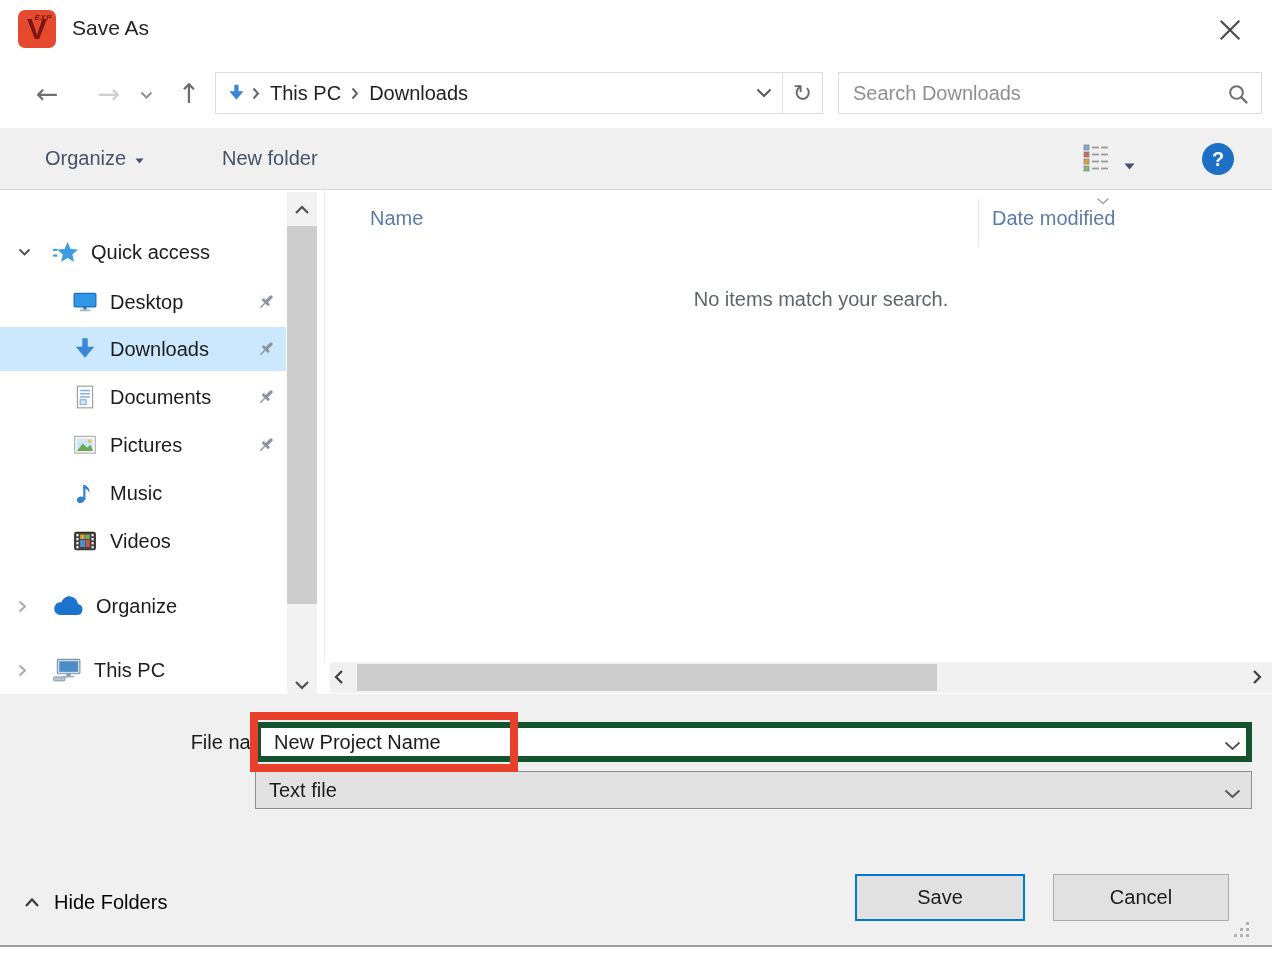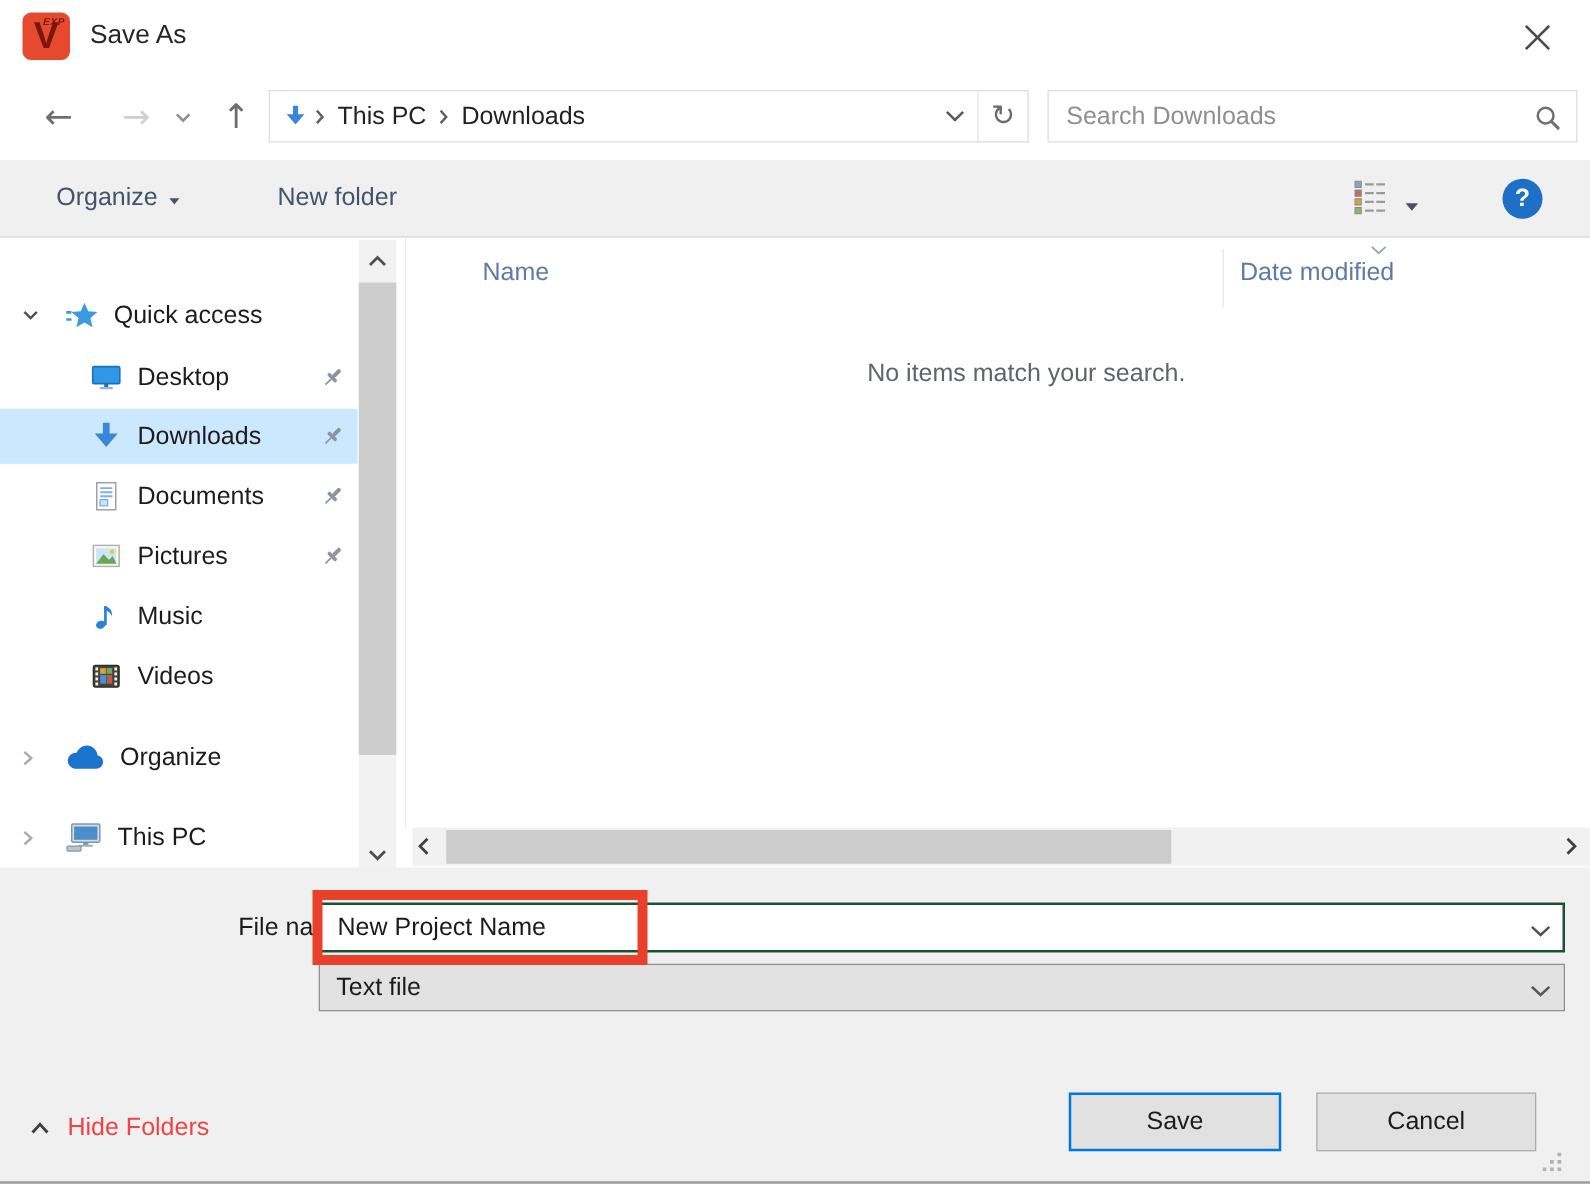--- a/index.html
+++ b/index.html
@@ -70,46 +70,46 @@
   .row-pc    { top:648px; }
 
   
   .v-track { left:287px; top:192px; width:30px; height:506px; background:#f2f2f2; }
   .v-thumb { left:287px; top:226px; width:30px; height:378px; background:#cdcdcd; }
   .v-up    { left:294px; top:201px; }
   .v-down  { left:294px; top:676px; }
   .side-divider { left:324px; top:190px; width:1px; height:472px; background:#ececec; }
 
   
-  .col-name { left:370px; top:207px; font-size:20px; color:#5b7ca8; cursor:default;margin-left:16px; }
+  .col-name { left:370px; top:207px; font-size:20px; color:#5b7ca8; cursor:default; }
   .col-divider { left:978px; top:199px; width:1px; height:47px; background:#e3e3e3; }
   .col-date { left:992px; top:207px; font-size:20px; color:#5b7ca8; cursor:default; }
   .sort-chevron { left:1096px; top:191px; }
   .empty-msg { left:350px; top:288px; width:942px; text-align:center; font-size:20px; color:#5f646b; }
 
   
   .h-track { left:330px; top:662px; width:942px; height:31px; background:#f1f1f1; }
   .h-thumb { left:357px; top:664px; width:580px; height:27px; background:#cccccc; }
   .h-left  { left:334px; top:669px; }
   .h-right { left:1252px; top:669px; }
 
   
   .bottom-panel { left:0; top:694px; width:1272px; height:251px; background:#f0f0f0; }
   .form-label { position:absolute; width:248px; text-align:right; font-size:20px; color:#1b1b1b;margin-left:36px; }
   .lbl-filename { left:0; top:731px; }
   .lbl-savetype { left:0; top:780px; }
-  .filename-input { left:255px; top:722px; width:997px; height:40px; border:2px solid #14532d;
+  .filename-input { left:255px; top:722px; width:997px; height:40px; border:6px solid #14532d;
       font-family:"Liberation Sans",sans-serif; font-size:20px; color:#1b1b1b; padding:0 40px 0 13px; background:#fff; outline:none; }
   .savetype-box { left:255px; top:771px; width:997px; height:38px; border:1px solid #8f8f8f; background:#e2e2e2;
       display:flex; align-items:center; font-size:20px; color:#1b1b1b; padding-left:13px; }
   .combo-chevron1 { left:1224px; top:737px; }
   .combo-chevron2 { left:1224px; top:785px; }
   .annotation-red { left:250px; top:712px; width:268px; height:60px; border:8px solid #e8402a; pointer-events:none; z-index:5; }
 
-  .hide-folders { left:24px; top:884px; height:36px; display:flex; align-items:center; font-size:20px; color:#ef4444; }
+  .hide-folders { left:24px; top:884px; height:36px; display:flex; align-items:center; font-size:20px; color:#000000; }
   .hide-folders svg { margin-right:14px; }
   .btn { position:absolute; top:874px; height:47px; background:#e1e1e1; display:flex; align-items:center; justify-content:center;
       font-size:20px; color:#1b1b1b; cursor:pointer; }
   .btn-save { left:855px; width:170px; border:2px solid #0078d7; }
   .btn-cancel { left:1053px; width:176px; border:1px solid #acacac; }
   .resize-grip { left:1234px; top:922px; }
   .window-bottom-border { left:0; top:945px; width:1272px; height:2px; background:#9c9c9c; }
 </style>
 </head>
 <body>

